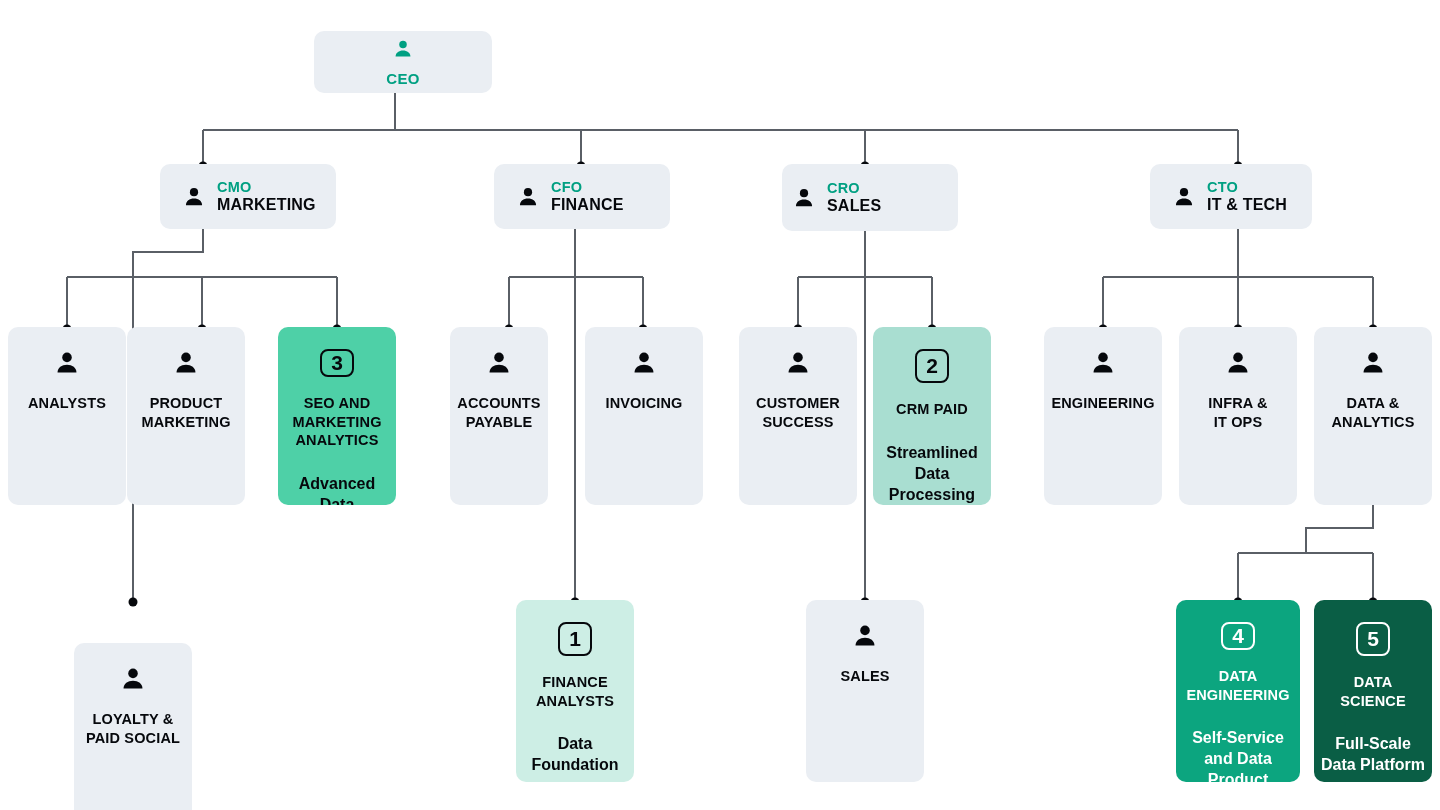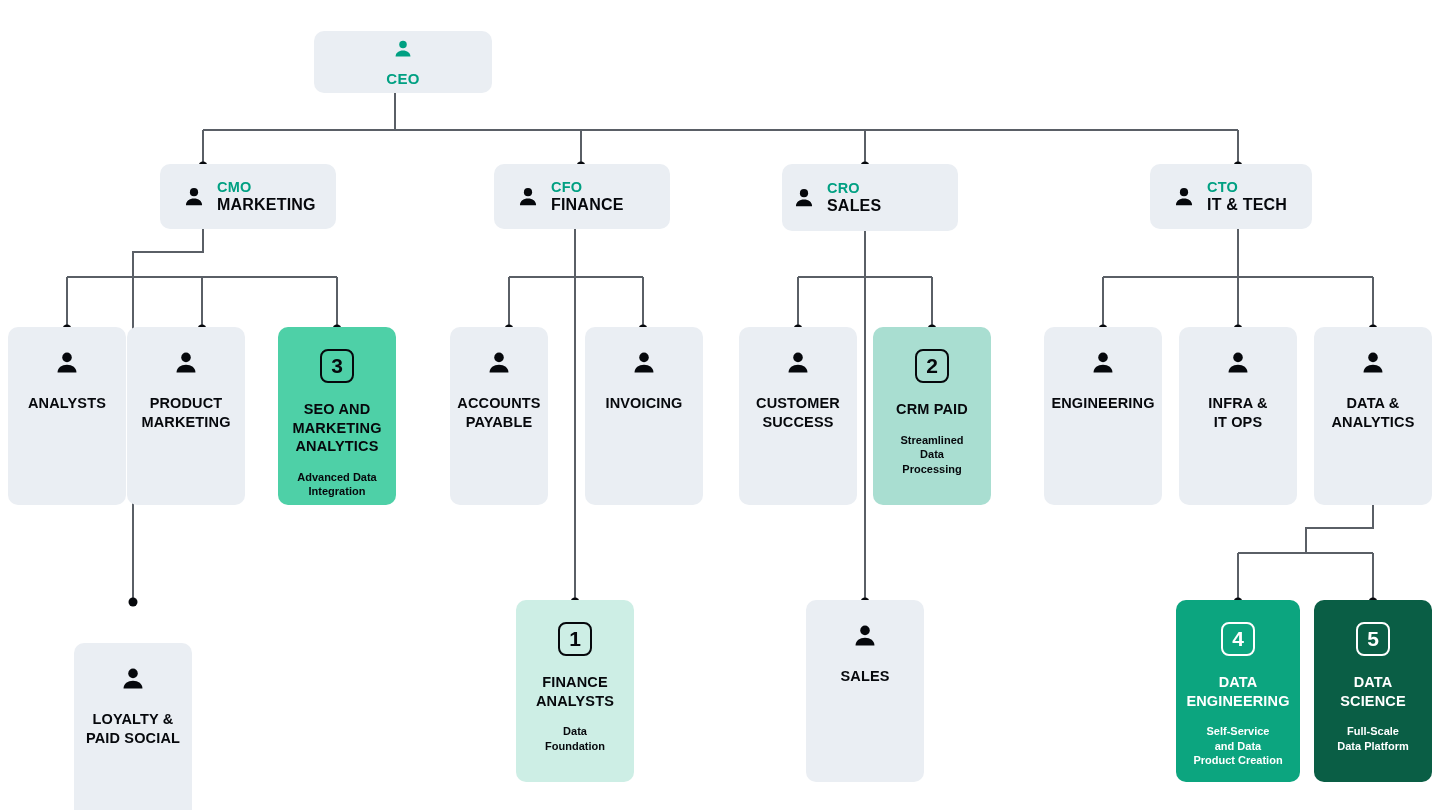--- a/index.html
+++ b/index.html
@@ -85,22 +85,22 @@
   .unit-title {
     margin-top: 17px;
     font-size: 14.5px;
     font-weight: 700;
     line-height: 1.28;
     text-align: center;
     letter-spacing: .15px;
     color: #06080c;
   }
   .unit-sub {
-    margin-top: 14px;
-    font-size: 11px;
+    margin-top: 23px;
+    font-size: 16px;
     font-weight: 700;
     line-height: 1.32;
     text-align: center;
     color: #06080c;
   }
   .node.light-text .unit-title,
   .node.light-text .unit-sub {
     color: #ffffff;
   }
   

